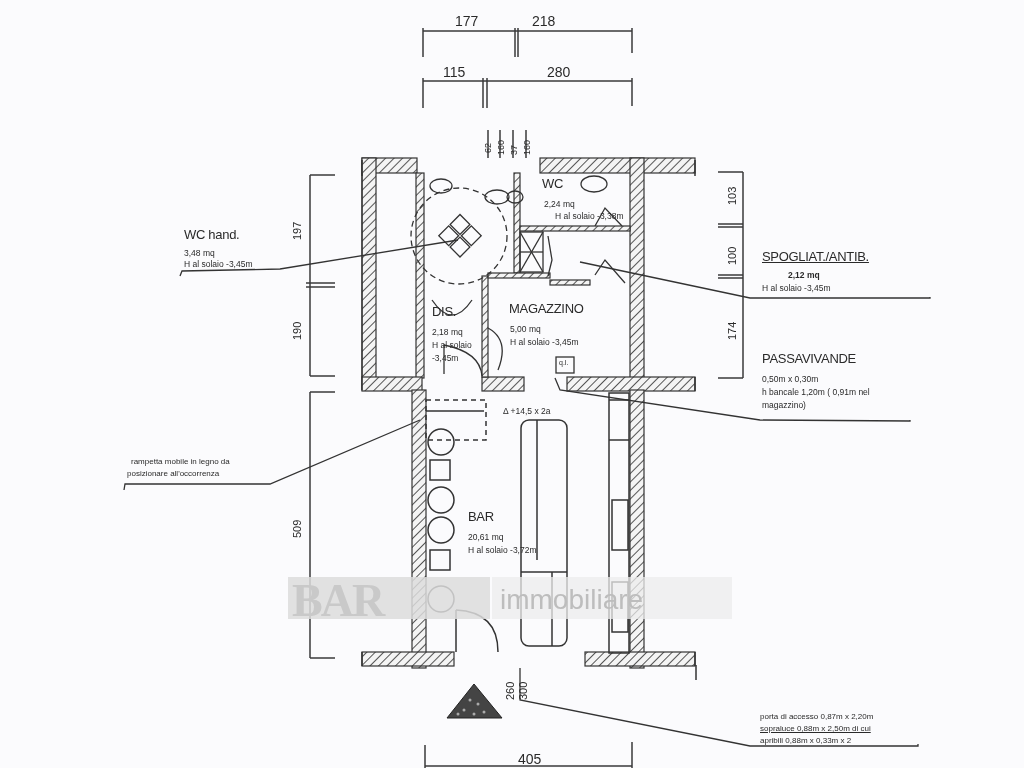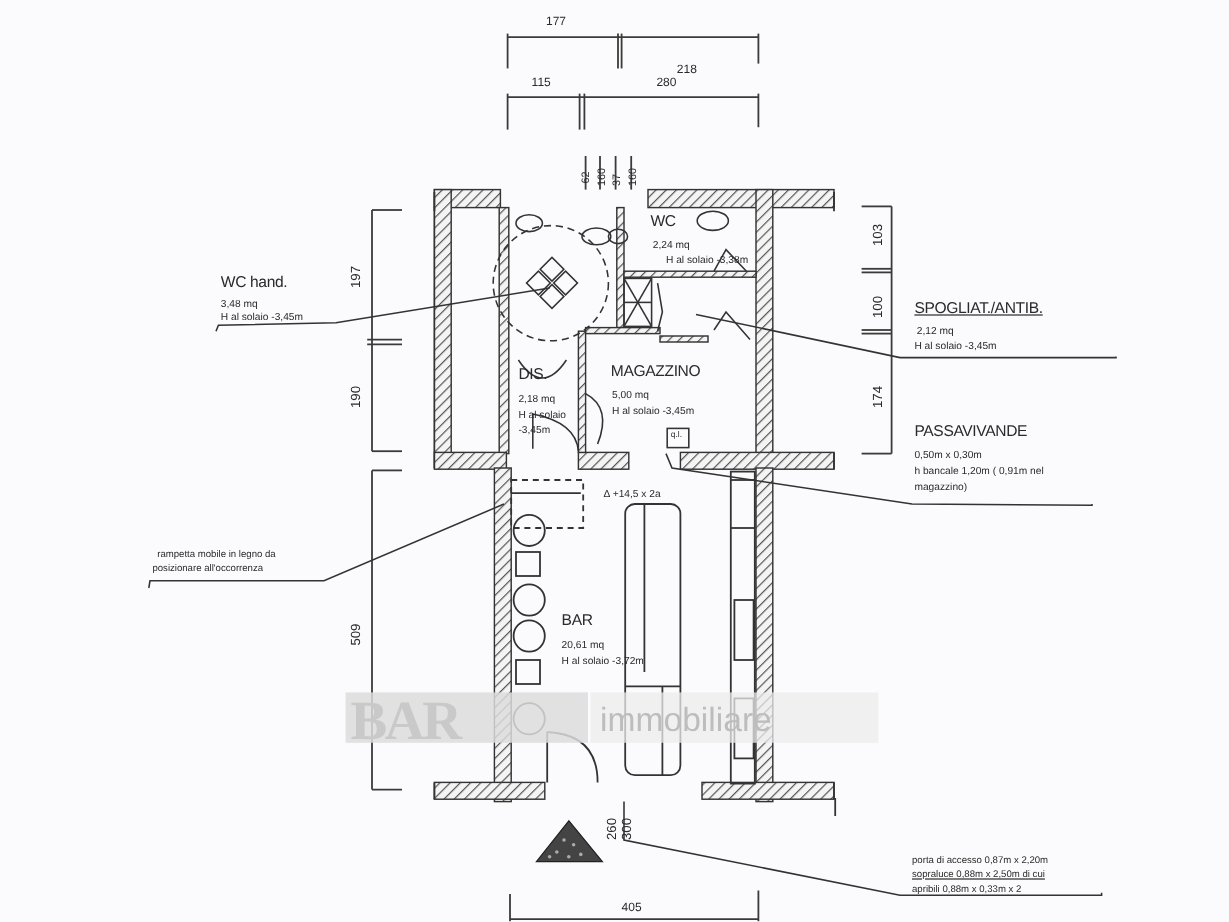--- a/index.html
+++ b/index.html
@@ -2,21 +2,21 @@
 <html><head>
 <meta charset="utf-8">
 <style>
   html, body { margin:0; padding:0; }
   body { width:1024px; height:768px; background:#fbfbfd; position:relative; overflow:hidden;
          font-family:"Liberation Sans", sans-serif; color:#2a2a2a; }
   svg.plan { position:absolute; left:0; top:0; }
   .t { position:absolute; white-space:nowrap; line-height:1; }
   .room-title { font-size:13px; letter-spacing:-0.3px; }
   .room-sub { font-size:8.5px; line-height:11px; }
-  .dim { font-size:10px; }
+  .dim { font-size:14px; }
   .vdim { font-size:11px; transform:rotate(-90deg); transform-origin:left top; }
   .note { font-size:8px; line-height:11px; }
   .wm-bar { position:absolute; left:288px; top:577px; width:202px; height:42px; background:#dcdcdc; opacity:0.85; }
   .wm-bar-text { position:absolute; left:292px; top:578px; font-family:"Liberation Serif", serif; font-weight:bold; font-size:46px; color:#c9c9c9; letter-spacing:-2px; }
   .wm-imm { position:absolute; left:492px; top:577px; width:240px; height:42px; background:#ececec; opacity:0.75; }
   .wm-imm-text { position:absolute; left:500px; top:586px; font-size:28px; color:#bdbdbd; }
 </style>
 </head>
 <body>
 
@@ -174,21 +174,21 @@
       <circle cx="458" cy="714" r="1.5"></circle>
   </g>
 </svg>
 
 <div class="wm-bar"></div>
 <div class="t wm-bar-text">BAR</div>
 <div class="wm-imm"></div>
 <div class="t wm-imm-text">immobiliare</div>
 
 <div class="t dim" style="left:455px;top:14px;">177</div>
-<div class="t dim" style="left:564px;top:14px;margin-top:40px;">218</div>
+<div class="t dim" style="left:532px;top:14px;">218</div>
 <div class="t dim" style="left:443px;top:65px;">115</div>
 <div class="t dim" style="left:547px;top:65px;">280</div>
 <div class="t vdim" style="left:484px;top:153px;font-size:9px;">62</div>
 <div class="t vdim" style="left:497px;top:155px;font-size:9px;">160</div>
 <div class="t vdim" style="left:510px;top:155px;font-size:9px;">37</div>
 <div class="t vdim" style="left:523px;top:155px;font-size:9px;">160</div>
 
 <div class="t vdim" style="left:292px;top:240px;">197</div>
 <div class="t vdim" style="left:292px;top:340px;">190</div>
 <div class="t vdim" style="left:292px;top:538px;">509</div>
@@ -203,21 +203,21 @@
 
 <div class="t room-title" style="left:184px;top:228px;">WC hand.</div>
 <div class="t room-sub" style="left:184px;top:248px;">3,48 mq</div>
 <div class="t room-sub" style="left:184px;top:259px;">H al solaio -3,45m</div>
 
 <div class="t room-title" style="left:542px;top:177px;">WC</div>
 <div class="t room-sub" style="left:544px;top:199px;">2,24 mq</div>
 <div class="t room-sub" style="left:540px;top:211px;padding-left:15px;">H al solaio -3,38m</div>
 
 <div class="t room-title" style="left:762px;top:250px;text-decoration:underline;">SPOGLIAT./ANTIB.</div>
-<div class="t room-sub" style="left:764px;top:270px;">2,12 mq</div>
+<div class="t room-sub" style="left:788px;top:270px;font-weight:bold;">2,12 mq</div>
 <div class="t room-sub" style="left:762px;top:283px;">H al solaio -3,45m</div>
 
 <div class="t room-title" style="left:432px;top:305px;">DIS.</div>
 <div class="t room-sub" style="left:432px;top:327px;">2,18 mq</div>
 <div class="t room-sub" style="left:432px;top:340px;">H al solaio</div>
 <div class="t room-sub" style="left:432px;top:353px;">-3,45m</div>
 
 <div class="t room-title" style="left:509px;top:302px;">MAGAZZINO</div>
 <div class="t room-sub" style="left:510px;top:324px;">5,00 mq</div>
 <div class="t room-sub" style="left:510px;top:337px;">H al solaio -3,45m</div>

